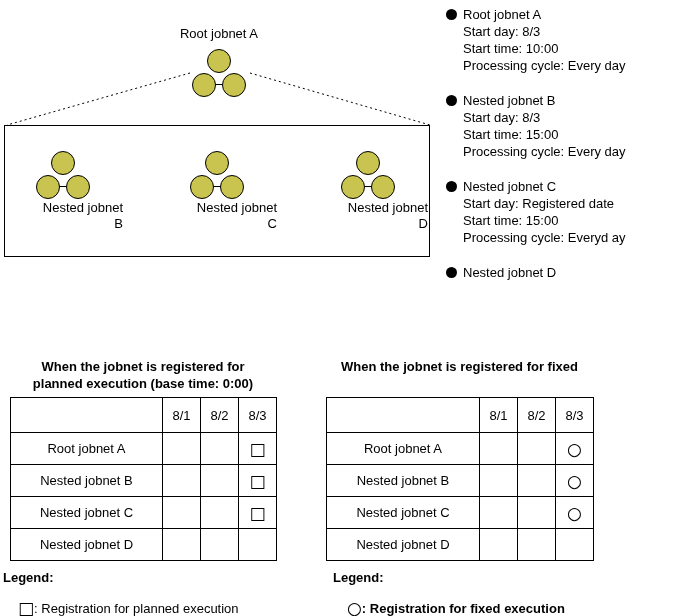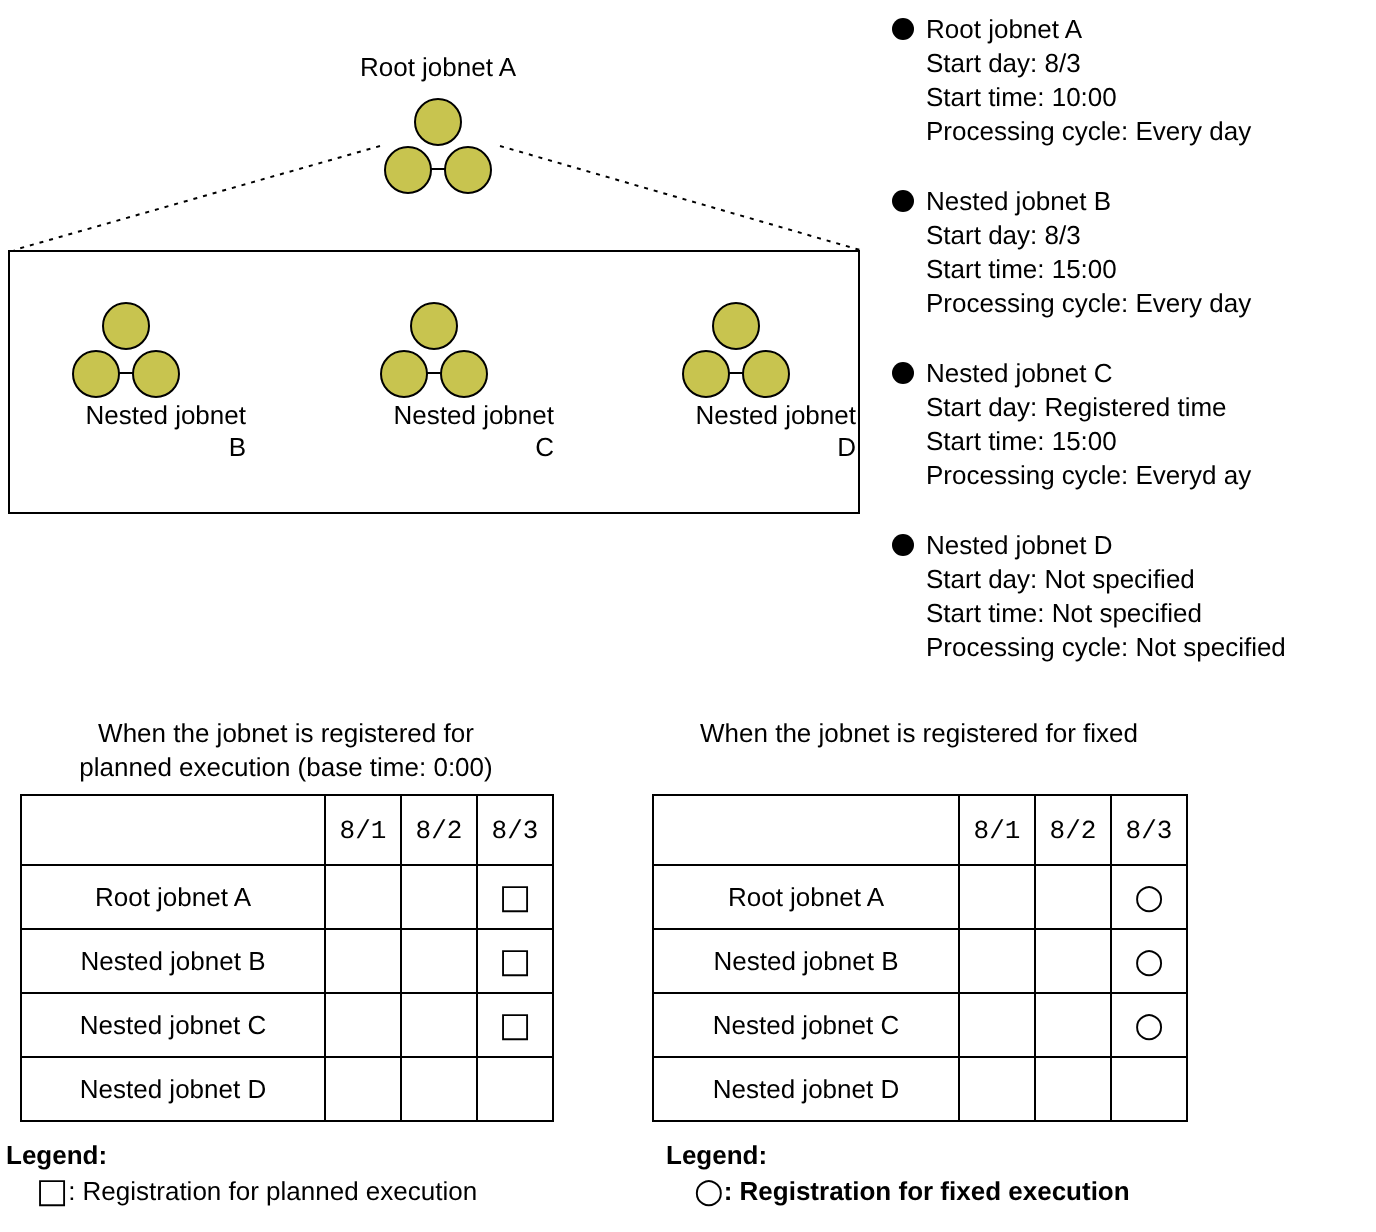--- a/index.html
+++ b/index.html
@@ -30,39 +30,39 @@
 
   
   .details { position:absolute; left:446px; top:6px; width:238px; }
   .detail-group { margin-bottom:18px; line-height:17px; }
   .detail-title { display:flex; align-items:center; }
   .bullet { flex:none; width:11px; height:11px; border-radius:50%;
             background:var(--bullet, #000); margin-right:6px; }
   .detail-lines { padding-left:17px; }
 
   
-  .tbl-title { position:absolute; text-align:center; line-height:17px; }
+  .tbl-title { position:absolute; text-align:center; line-height:17px;font-weight:bold; }
   #title0 { left:10px;  top:358px; width:266px; }
   #title1 { left:326px; top:358px; width:267px; }
 
   table.sched { position:absolute; border-collapse:collapse; table-layout:fixed;
                 font-size:13px; }
   #table0 { left:10px;  top:397px; }
   #table1 { left:326px; top:397px; }
   table.sched td { border:1px solid #000; text-align:center; vertical-align:middle;
                    padding:0; overflow:hidden; }
-  table.sched tr.hdr td { height:34px;font-family:Liberation Mono, monospace; }
+  table.sched tr.hdr td { height:34px; }
   table.sched tr.row td { height:31px; }
   td.sym { font-family:"DejaVu Sans", sans-serif; font-size:17px; }
 
   
   .legend-label { position:absolute; line-height:16px;font-weight:bold; }
   #legend-label0 { left:3px;   top:570px; }
   #legend-label1 { left:333px; top:570px; }
-  .legend-item { position:absolute; line-height:16px; }
+  .legend-item { position:absolute; line-height:16px;margin-top:12px; }
   #legend-item0 { left:18px;  top:588px; }
   #legend-item1 { left:347px; top:588px;font-weight:bold; }
   .legend-sym { font-family:"DejaVu Sans", sans-serif; font-size:17px; vertical-align:-1px; }
 </style>
 </head>
 <body>
 
 <div id="canvas">
 
   <svg class="connectors" width="440" height="130">
@@ -135,34 +135,29 @@
         <div>Start time: 15:00</div>
         <div>Processing cycle: Every day</div>
       </div>
     </div>
     <div class="detail-group">
       <div class="detail-title">
         <span class="bullet"></span>
         <span>Nested jobnet C</span>
       </div>
       <div class="detail-lines">
-        <div>Start day: Registered time</div>
+        <div>Start day: Registered date</div>
         <div>Start time: 15:00</div>
         <div>Processing cycle: Everyd ay</div>
       </div>
     </div>
     <div class="detail-group">
       <div class="detail-title">
         <span class="bullet"></span>
         <span>Nested jobnet D</span>
-      </div>
-      <div class="detail-lines">
-        <div>Start day: Not specified</div>
-        <div>Start time: Not specified</div>
-        <div>Processing cycle: Not specified</div>
       </div>
     </div>
   </div>
 
   <div class="tbl-title" id="title0">
     <div>When the jobnet is registered for</div>
     <div>planned execution (base time: 0:00)</div>
   </div>
   <table class="sched" id="table0">
     <colgroup>

